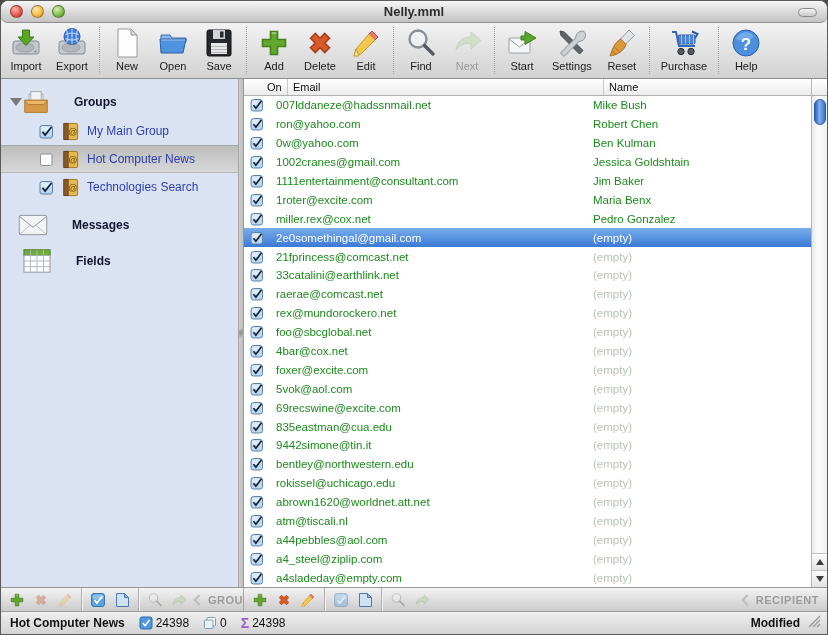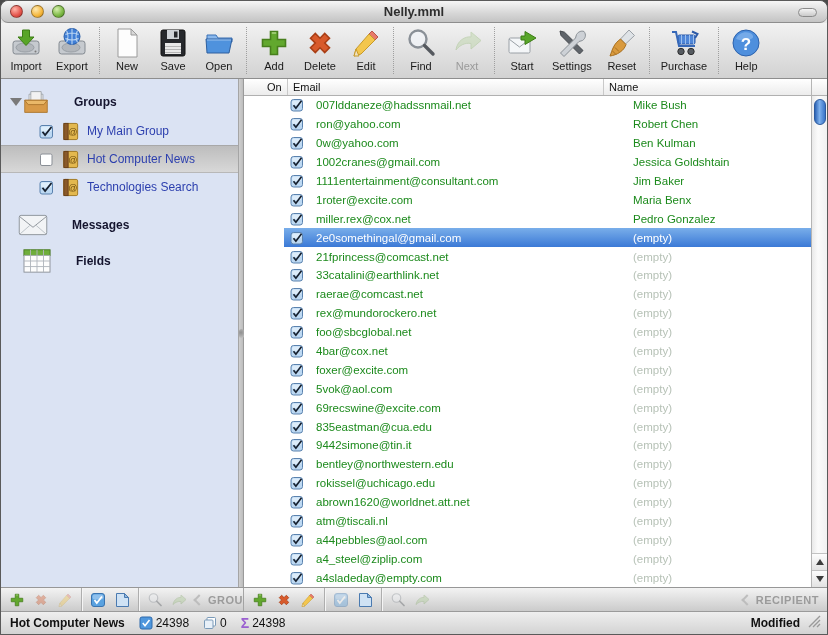--- a/index.html
+++ b/index.html
@@ -82,21 +82,21 @@
   }
   
   .tablewrap { flex:1 1 auto; display:flex; flex-direction:column; background:#fff; }
   .thead {
     height:17px; flex:0 0 17px; display:grid; grid-template-columns:26px 316px 1fr;
     background:linear-gradient(#ffffff,#ececec);
     border-bottom:1px solid #b0b0b0; font-size:11px; color:#111;padding-left:18px;
   }
   .thead .th { display:flex; align-items:center; padding-left:5px; border-right:1px solid #c9c9c9; }
   .thead .th:last-child { border-right:none; }
-  .tbody { flex:1 1 auto; overflow:hidden;padding-left:40px; }
+  .tbody { flex:1 1 auto; overflow:hidden; }
   .trow { display:grid; grid-template-columns:26px 316px 1fr; height:18.9px; align-items:center; }
   .trow .cb { display:flex; justify-content:center; align-items:center; }
   .trow .cb svg { width:14px; height:14px; display:block; }
   .trow .email { font-size:11.5px; color:#1c8a1c; padding-left:6px; white-space:nowrap; overflow:hidden; }
   .trow .name { font-size:11.5px; color:#1c8a1c; padding-left:7px; white-space:nowrap; overflow:hidden; }
   .trow .name.empty { color:#b7c2b7; }
   .trow.selected { background:linear-gradient(#79aeea,#3b79d6); }
   .trow.selected .email, .trow.selected .name, .trow.selected .name.empty { color:#ffffff; }
   
   .vscroll {
@@ -184,38 +184,38 @@
           <svg viewBox="0 0 32 32">
             <path d="M7 2h13l6 6v22H7z" fill="#fdfdfd" stroke="#9a9a9a"></path>
             <path d="M20 2l6 6h-6z" fill="#d8d8d8" stroke="#9a9a9a"></path>
           </svg>
         </span>
         <span class="tb-label">New</span>
       </div>
       <div class="tb-btn">
         <span class="tb-icon">
           <svg viewBox="0 0 32 32">
+            <path d="M4 8h9l2 3h14v4H4z" fill="#8ab8ec" stroke="#3a70b5"></path>
+            <path d="M3 12h26l-3 14H4z" fill="#4f92dd" stroke="#2e5f9e"></path>
+            <path d="M4 13h24" stroke="#9cc2ee" fill="none"></path>
+          </svg>
+        </span>
+        <span class="tb-label">Open</span>
+      </div>
+      <div class="tb-btn">
+        <span class="tb-icon">
+          <svg viewBox="0 0 32 32">
             <rect x="4" y="3" width="24" height="26" rx="2" fill="#26282c" stroke="#111"></rect>
             <rect x="10" y="3" width="12" height="9" fill="#cfd3d8"></rect>
             <rect x="17" y="4.5" width="3.5" height="6" fill="#26282c"></rect>
             <rect x="8" y="16" width="16" height="11" fill="#e8e8e8"></rect>
             <path d="M8 19.5h16M8 22.5h16M8 25.5h16" stroke="#b5b5b5"></path>
           </svg>
         </span>
         <span class="tb-label">Save</span>
-      </div>
-      <div class="tb-btn">
-        <span class="tb-icon">
-          <svg viewBox="0 0 32 32">
-            <path d="M4 8h9l2 3h14v4H4z" fill="#8ab8ec" stroke="#3a70b5"></path>
-            <path d="M3 12h26l-3 14H4z" fill="#4f92dd" stroke="#2e5f9e"></path>
-            <path d="M4 13h24" stroke="#9cc2ee" fill="none"></path>
-          </svg>
-        </span>
-        <span class="tb-label">Open</span>
       </div>
       <div class="tb-sep"></div>
       <div class="tb-btn">
         <span class="tb-icon">
           <svg viewBox="0 0 32 32">
             <path d="M12.5 4.5h7v8h8v7h-8v8h-7v-8h-8v-7h8z" fill="#62a82e" stroke="#487f1d" stroke-width="1.6"></path>
             <path d="M13.8 6h4.4" stroke="#aed584" stroke-width="1.6"></path>
           </svg>
         </span>
         <span class="tb-label">Add</span>

